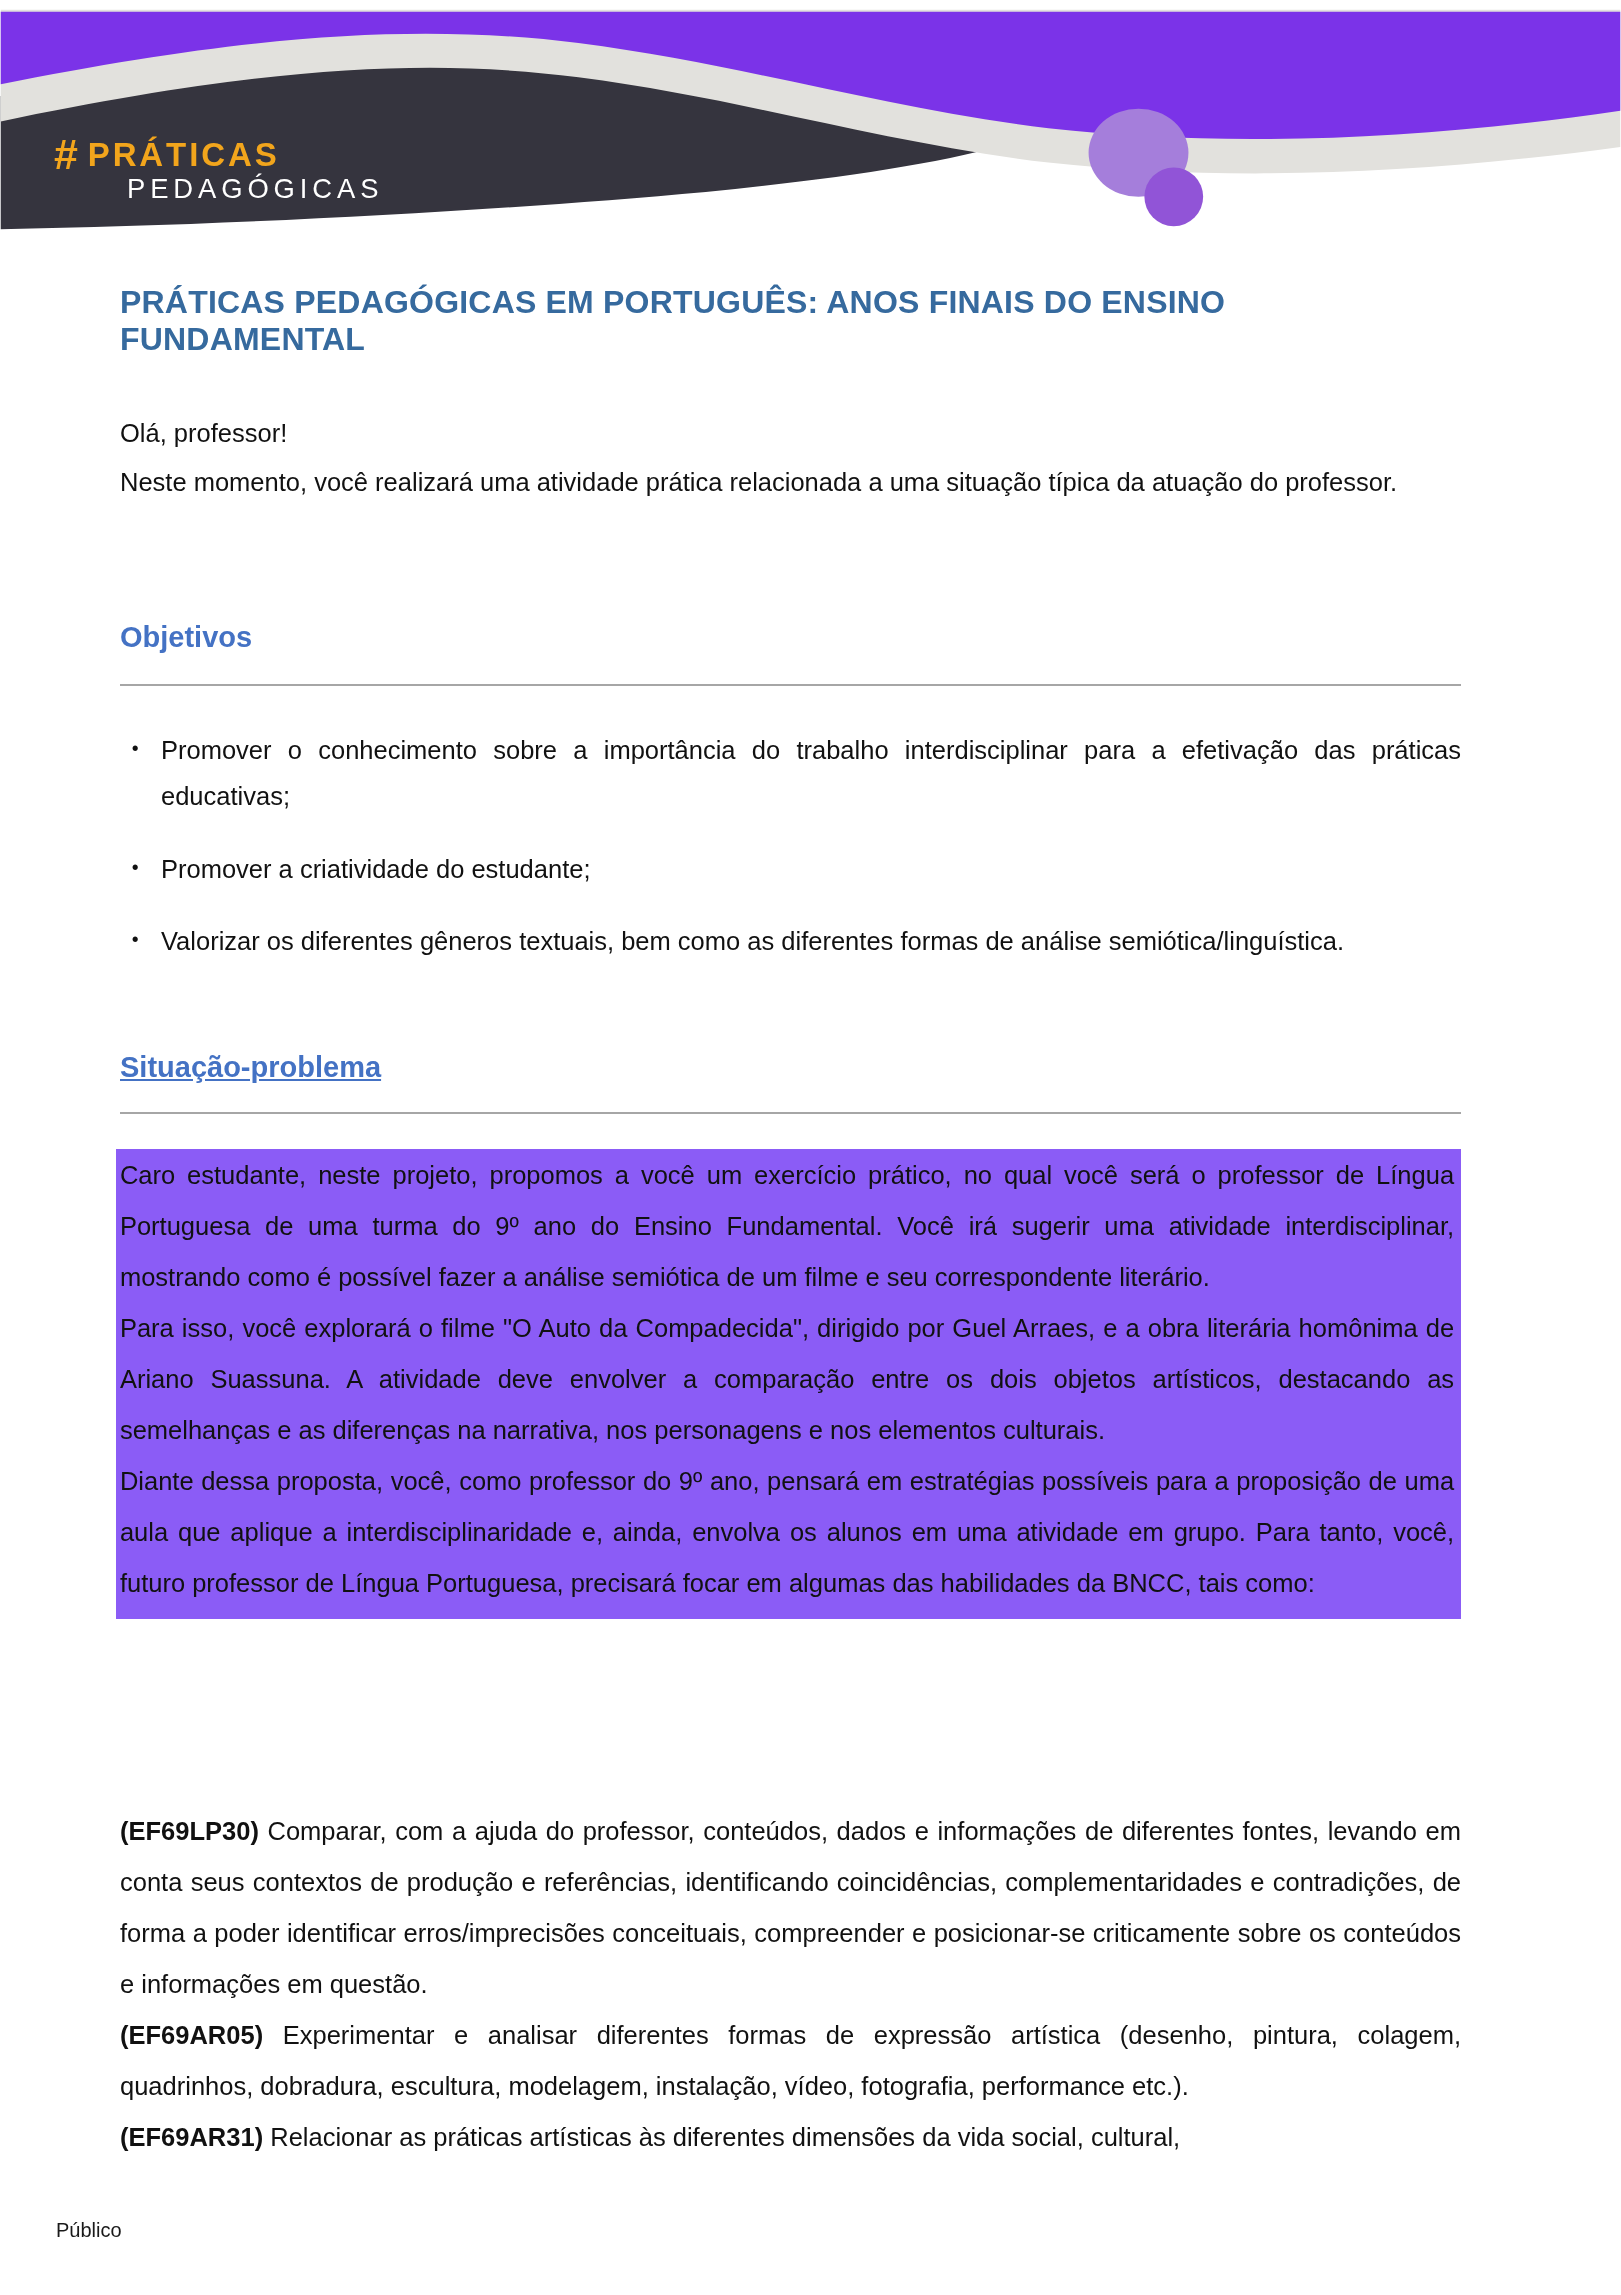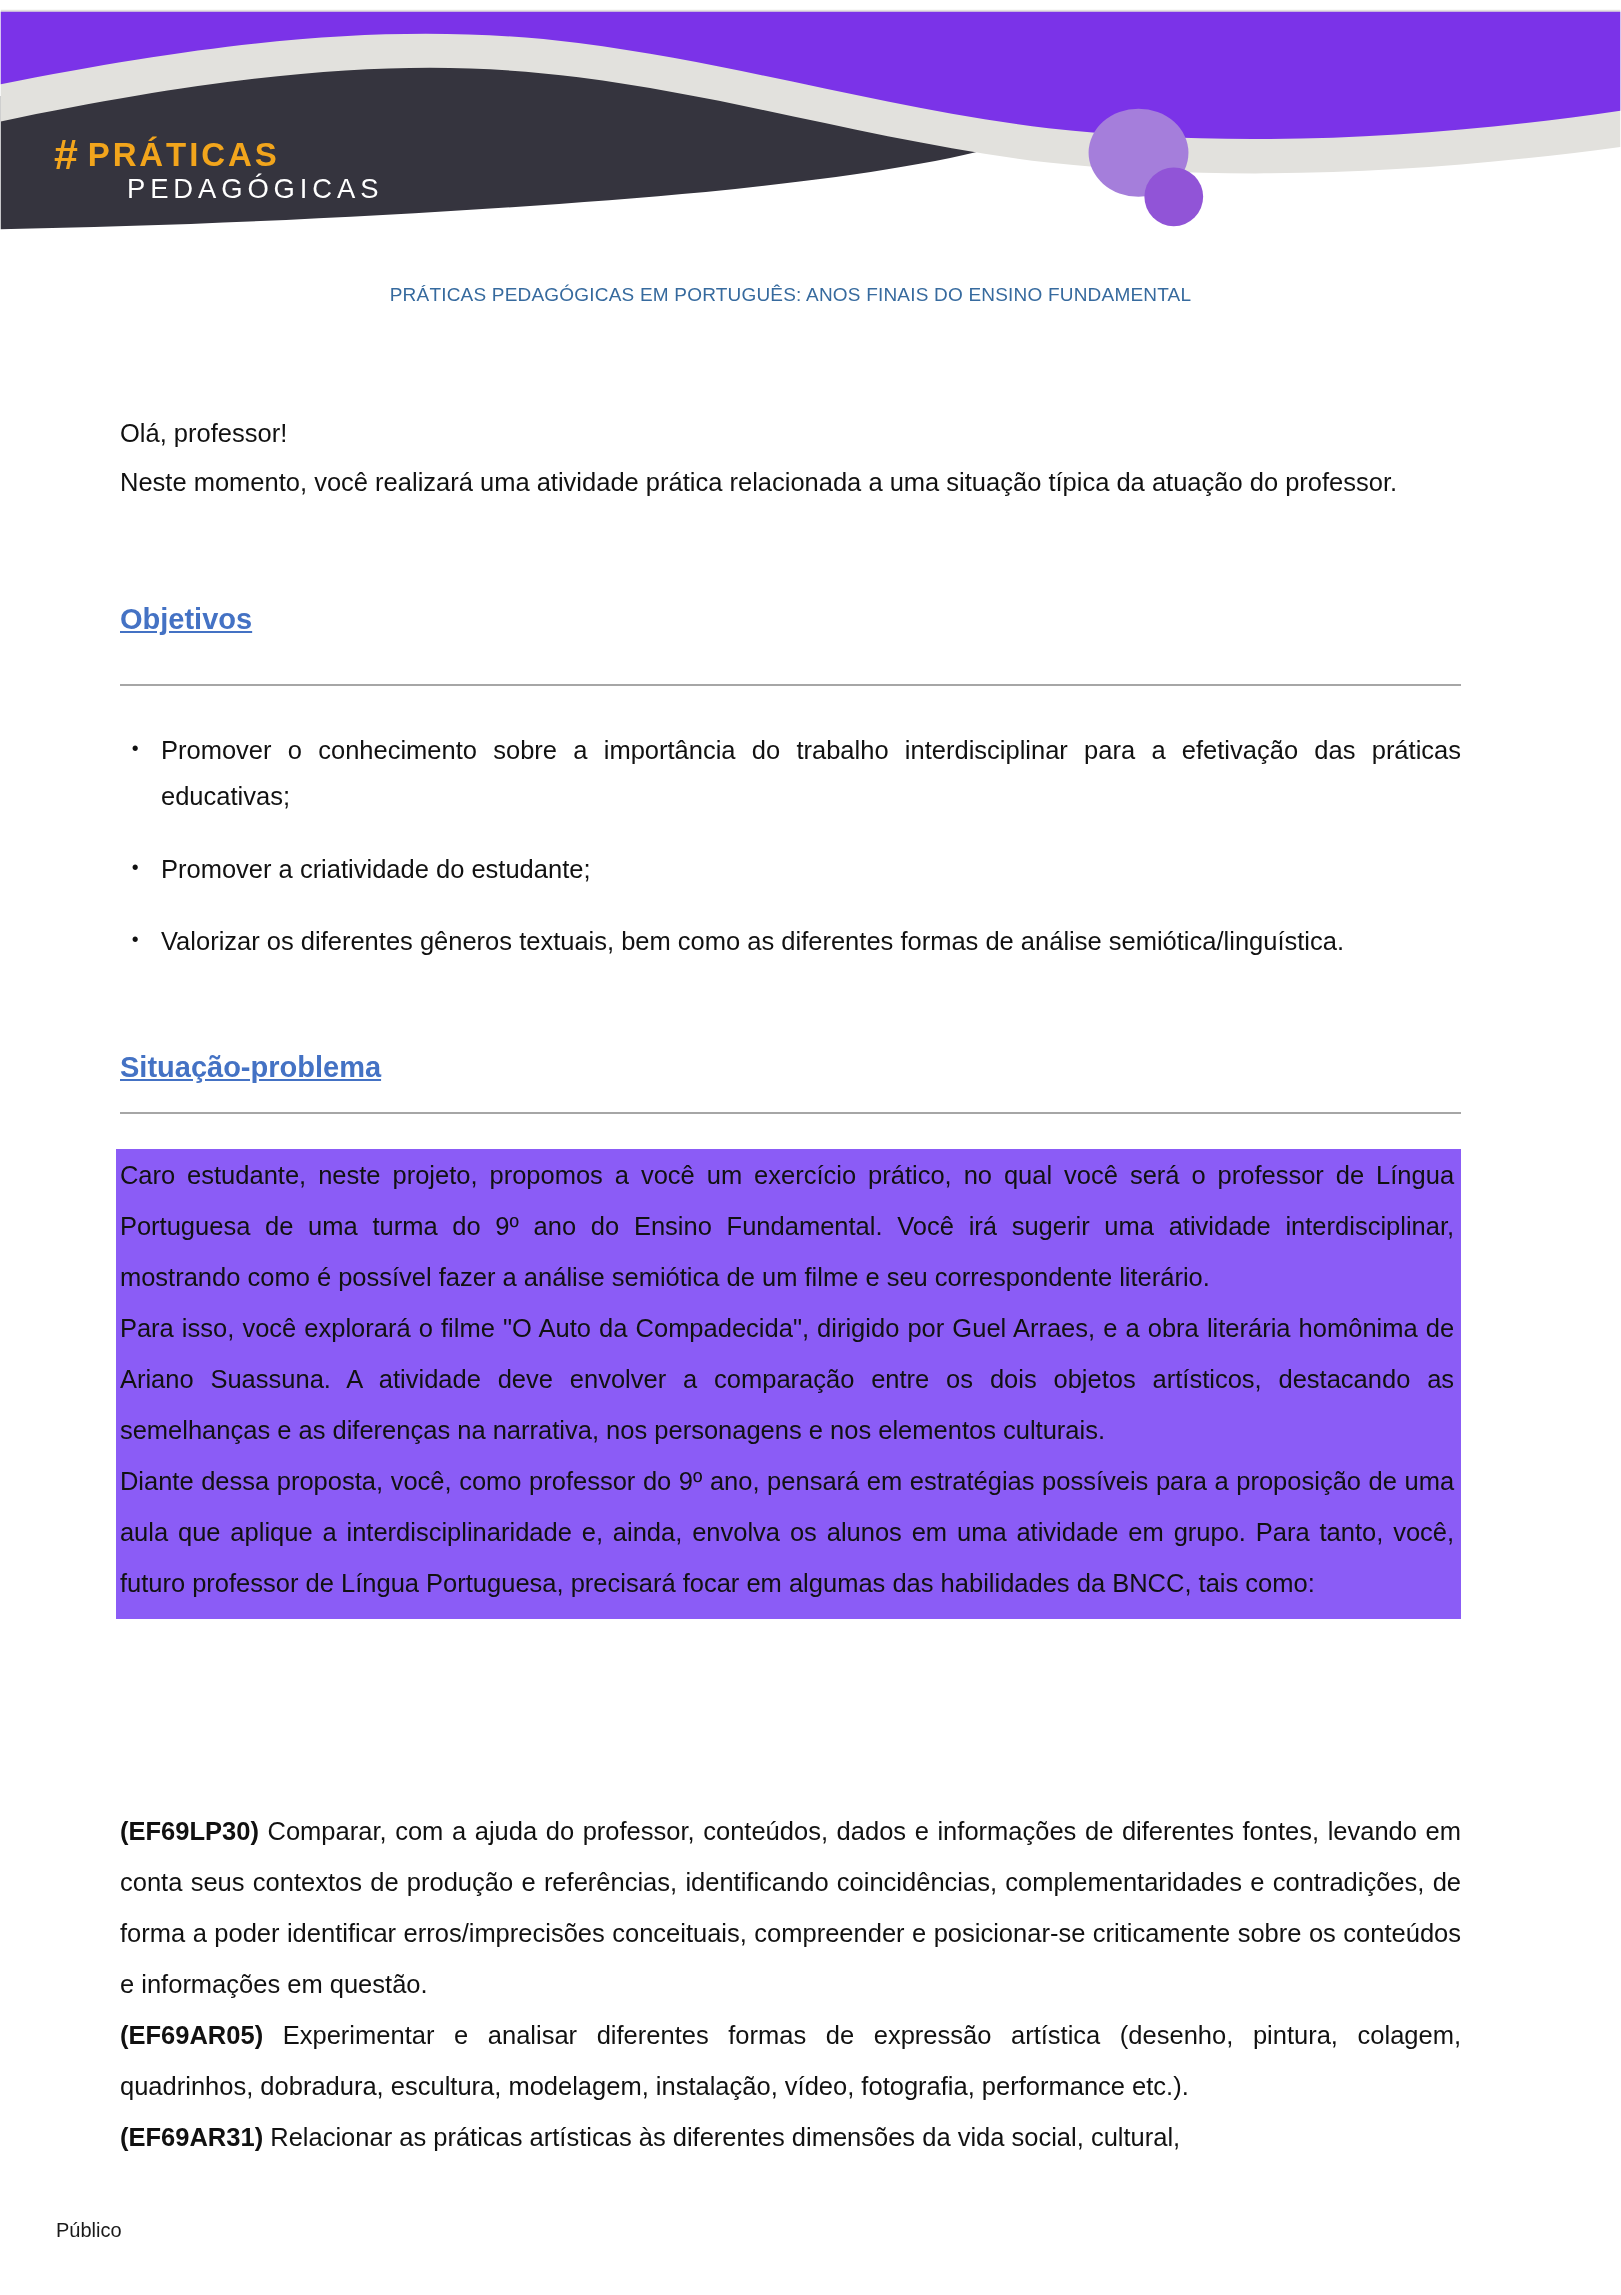--- a/index.html
+++ b/index.html
@@ -5,25 +5,25 @@
   html,body{margin:0;padding:0;background:#888;}
   .page{position:relative;width:1621px;height:2296px;background:#ffffff;overflow:hidden;
         font-family:"Liberation Sans",sans-serif;color:#111;margin:0 auto;}
   .header{position:absolute;top:0;left:0;width:1621px;height:235px;}
   .header svg{display:block;}
   .logo-line1{position:absolute;left:54px;top:130px;font-weight:bold;letter-spacing:2.9px;white-space:nowrap;}
   .logo-hash{font-size:43px;vertical-align:-2.9px;margin-right:6.9px;}
   .logo-word1{font-size:33px;}
   .logo-line2{position:absolute;left:127px;top:173px;font-weight:normal;font-size:27.4px;letter-spacing:4.9px;white-space:nowrap;}
   .col{position:absolute;left:120px;width:1341px;}
-  .doc-title{top:284px;text-align:center;font-size:19px;font-weight:normal;letter-spacing:0.2px;}
+  .doc-title{top:284px;text-align:left;font-size:32px;font-weight:bold;letter-spacing:0.2px;}
   .intro{top:409px;font-size:25.5px;line-height:49px;text-align:left;}
   .intro p{margin:0;}
   .section-heading{font-size:29px;font-weight:bold;}
-  .heading-objetivos{top:603px;text-decoration:underline;}
+  .heading-objetivos{top:621px;}
   .heading-situacao{top:1051px;}
   .rule{position:absolute;left:120px;width:1341px;border:none;border-top:2px solid #a6a6a6;margin:0;}
   .rule-1{top:684px;}
   .rule-2{top:1112px;}
   .bullet-list{top:727px;list-style:none;margin:0;padding:0;}
   .bullet-list li{position:relative;padding-left:41px;margin-bottom:26.5px;
                   font-size:25.5px;line-height:46px;text-align:justify;}
   .bullet-dot{position:absolute;left:11.8px;top:-2px;font-size:19.6px;}
   .gray-block{top:1149px;left:116px;width:1345px;background:#8b5cf6;box-sizing:border-box;
               padding:1px 6.9px 9.8px 3.9px;}

